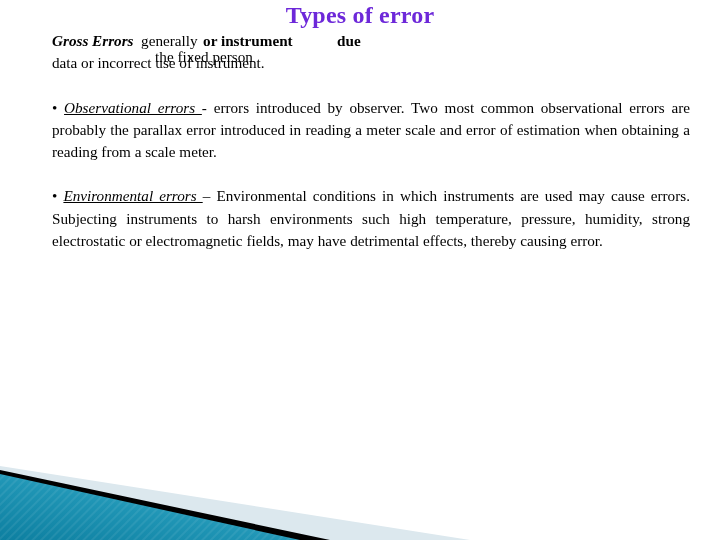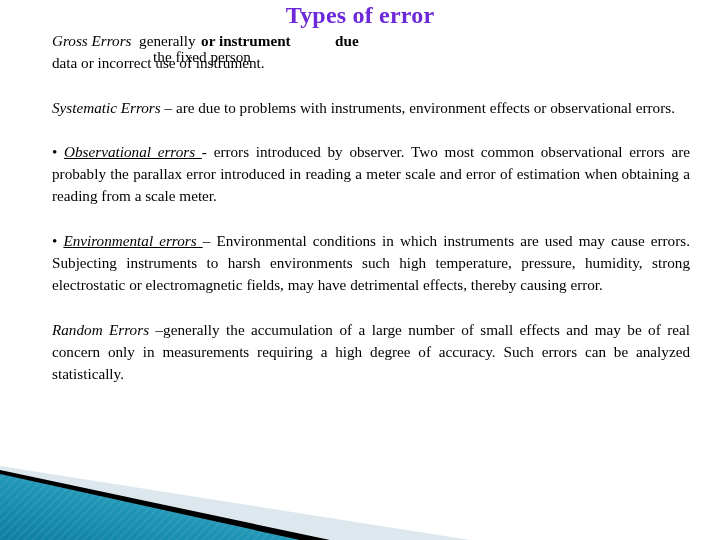--- a/index.html
+++ b/index.html
@@ -52,21 +52,21 @@
     margin: 0;
   }
   .para.gap {
     margin-top: 22px;
   }
   .para.gap-sm {
     margin-top: 0px;
   }
 
   .lead {
-    font-weight: normal;
+    font-weight: bold;
     font-style: italic;
   }
   .ul-italic {
     font-style: italic;
     text-decoration: underline;
   }
 
   
   .collide-wrap {
     position: relative;
@@ -120,36 +120,30 @@
   <div id="slide-title">Types of error</div>
 
   <div id="body-text">
 
     <div class="para">
       <span class="lead">Gross Errors</span>&nbsp;
       <span class="collide-wrap"><span class="layer-a">generally</span><span class="layer-b">the fixed person</span><span class="layer-c">or instrument</span><span class="layer-d">due</span></span>
       <div>data or incorrect use of instrument.</div>
     </div>
 
-    <div class="para gap">
-      <span class="lead">Systematic  Errors</span><span> –  are  due  to  problems  with  instruments,  environment  effects  or observational errors.</span>
-    </div>
 
 
     <div class="para gap">
       <span>• </span><span class="ul-italic">Observational errors </span><span>- errors introduced by observer. Two most common observational errors  are  probably  the  parallax  error  introduced  in  reading  a  meter  scale  and  error  of estimation when obtaining a reading from a scale meter.</span>
     </div>
 
     <div class="para gap">
       <span>• </span><span class="ul-italic">Environmental errors </span><span>– Environmental conditions in which instruments are used may cause  errors.  Subjecting  instruments  to  harsh  environments  such  high  temperature, pressure, humidity, strong electrostatic or electromagnetic fields, may have detrimental effects, thereby causing error.</span>
     </div>
 
-    <div class="para gap">
-      <span class="lead">Random Errors</span><span> –generally the accumulation of a large number of small effects and may be  of  real  concern  only  in  measurements  requiring  a  high  degree  of  accuracy.  Such errors can be analyzed statistically.</span>
-    </div>
 
   </div>
 
   <svg id="corner-decor" viewBox="0 0 470 96" preserveAspectRatio="none">
     <defs>
       <linearGradient id="tealGrad" x1="0" y1="1" x2="1" y2="0">
         <stop offset="0%" stop-color="#0d7fa0"></stop>
         <stop offset="45%" stop-color="#1f95b5"></stop>
         <stop offset="100%" stop-color="#5cc0d6"></stop>
       </linearGradient>

